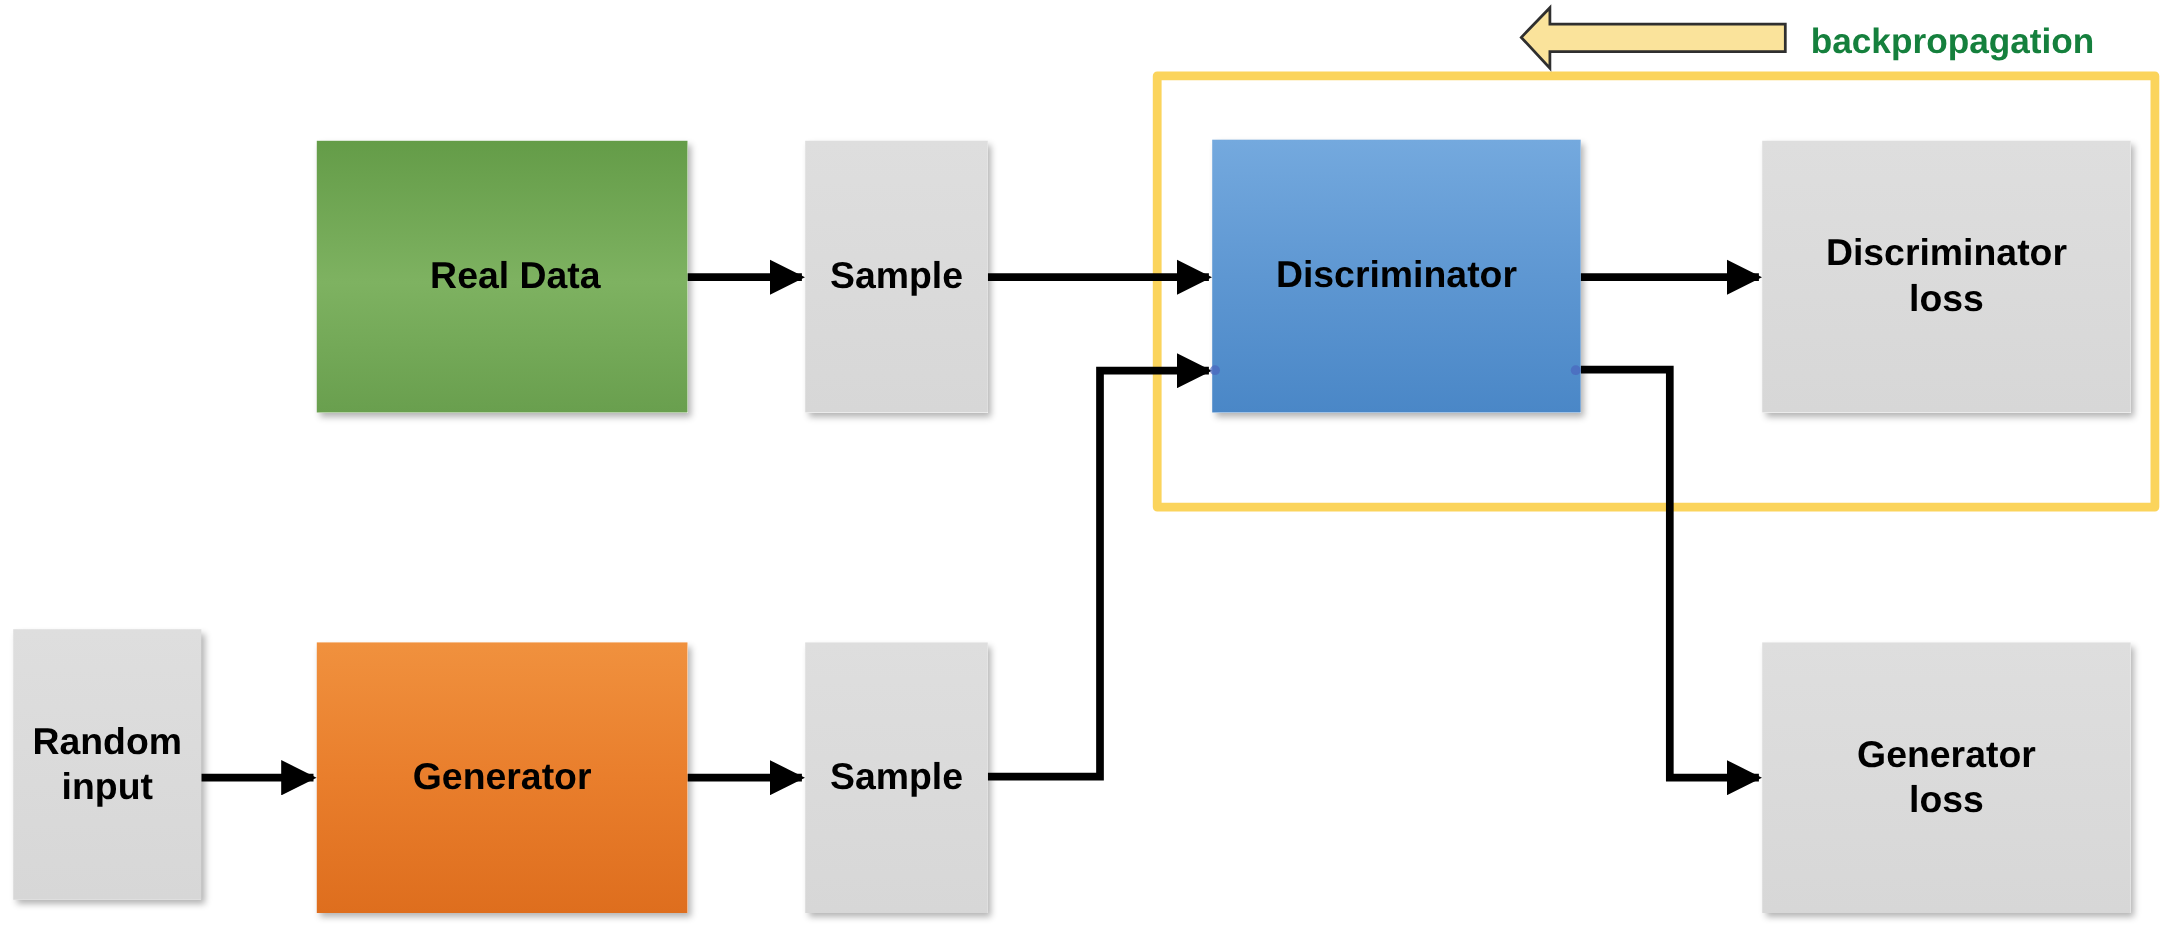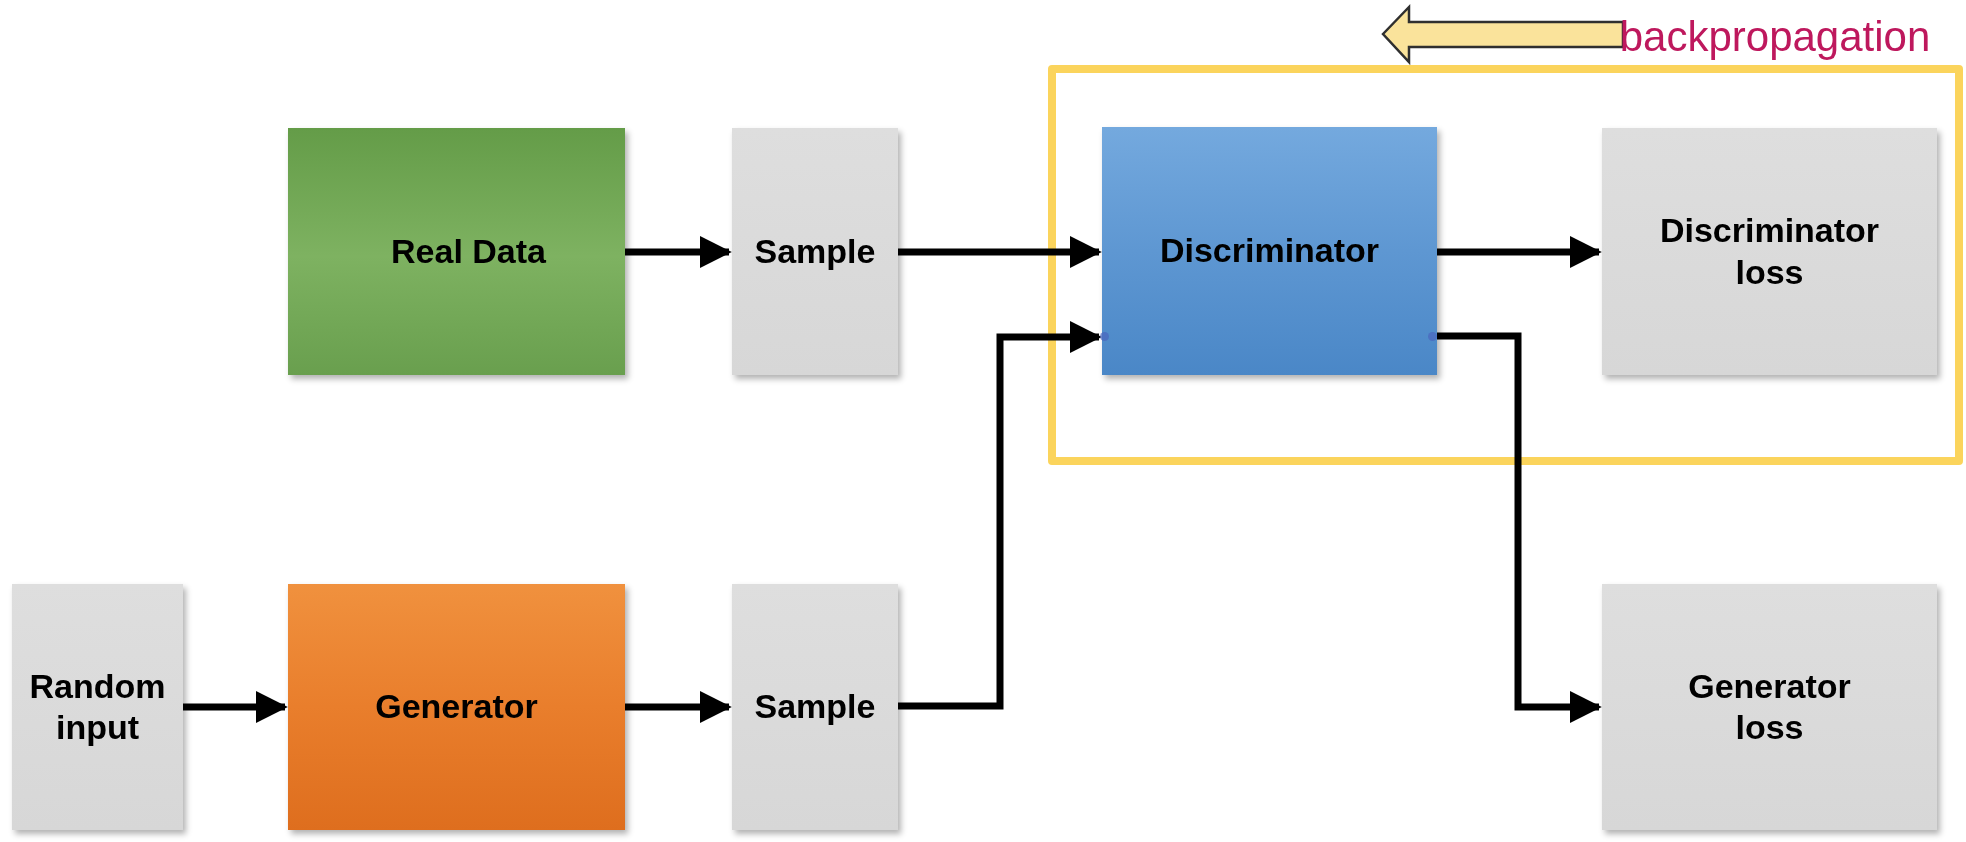--- a/index.html
+++ b/index.html
@@ -37,21 +37,21 @@
     box-sizing:border-box;
     background:transparent;
   }
   #connector-svg, #backprop-svg{
     position:absolute;left:0;top:0;
   }
   #backprop-label{
     position:absolute;
     left:1630px;top:14px;width:290px;height:46px;
     display:flex;align-items:center;justify-content:center;
-    font-weight:400;font-size:42px;color:#be185d;
+    font-weight:700;font-size:32px;color:#15803d;
   }
   .connector-dot{
     position:absolute;
     width:9px;height:9px;border-radius:50%;
     background:rgba(74,101,190,0.70);
   }
 </style>
 </head>
 <body>
 
@@ -92,21 +92,21 @@
 
   <div class="node fill-blue" style="left:1102px;top:127px;width:335px;height:248px;">
     <span class="lbl">Discriminator</span>
   </div>
 
   <div class="node fill-gray" style="left:1602px;top:128px;width:335px;height:247px;">
     <span class="lbl">Discriminator
 loss</span>
   </div>
 
-  <div class="node fill-gray" style="left:12px;top:584px;width:171px;height:246px;">
+  <div class="node fill-gray" style="left:12px;top:572px;width:171px;height:246px;">
     <span class="lbl">Random
 input</span>
   </div>
 
   <div class="node fill-orange" style="left:288px;top:584px;width:337px;height:246px;">
     <span class="lbl">Generator</span>
   </div>
 
   <div class="node fill-gray" style="left:732px;top:584px;width:166px;height:246px;">
     <span class="lbl">Sample</span>

